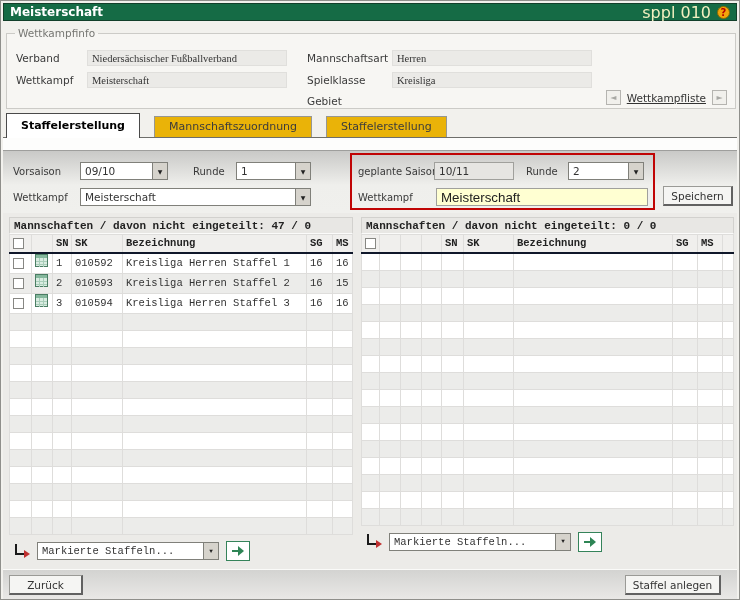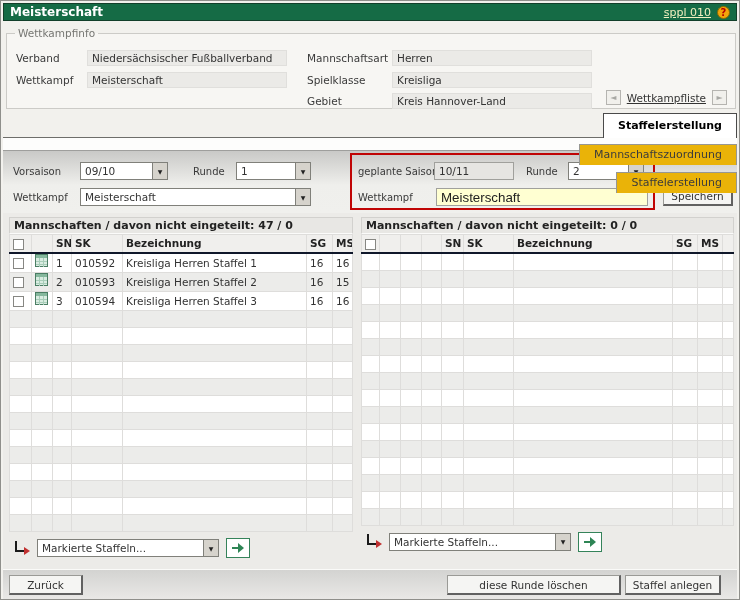--- a/index.html
+++ b/index.html
@@ -4,39 +4,39 @@
 <style>
   * { margin:0; padding:0; box-sizing:border-box; }
   html,body { width:740px; height:600px; overflow:hidden; }
   body { font-family:"DejaVu Sans","Liberation Sans",sans-serif; font-size:10.5px; color:#333; background:#fff; }
   .page { position:relative; width:740px; height:600px; background:#f2f1ed; border:1px solid #8f8f8b; }
 
   
   .titlebar { position:absolute; top:2px; left:2px; right:2px; height:18px; background:#156b45;
               border:1px solid #123f2a; display:flex; align-items:center; padding:0 6px; }
   .titlebar .title { flex:1; color:#fff; font-weight:bold; font-size:12px; }
-  .titlebar .code { color:#f3f0c0; font-size:11px; margin-right:6px;text-decoration:underline; }
+  .titlebar .code { color:#f3f0c0; font-size:16px; margin-right:6px; }
   .help-ic { width:13px; height:13px; border-radius:50%; background:#f2a40a; border:1px solid #8a6a00;
              color:#b40000; font-weight:bold; font-size:10px; line-height:12px; text-align:center; display:inline-block; }
 
   
   fieldset.info { position:absolute; top:26px; left:5px; width:730px; height:82px;
                   border:1px solid #cccbc7; background:#f7f6f3; }
   fieldset.info legend { color:#767672; font-size:10.5px; margin-left:8px; padding:0 3px; }
   .flabel { position:absolute; color:#3a3a3a; }
   .ffield { position:absolute; height:16px; line-height:15px; padding:0 4px; background:#ebeae7;
-            border:1px solid #e0dfdc; color:#333; white-space:nowrap; overflow:hidden; }
+            border:1px solid #e0dfdc; color:#333; white-space:nowrap; overflow:hidden;font-family:Liberation Serif, serif; }
   .wkl-nav { position:absolute; right:8px; top:51px; display:flex; align-items:center; gap:6px; }
   .nav-btn { width:15px; height:15px; background:#f1f0ec; border:1px solid #b5b4b0; color:#a8a8a4;
              font-size:8px; line-height:13px; text-align:center; cursor:default; }
   .wkl-link { color:#333; text-decoration:underline; cursor:pointer; }
 
   
   .tabs { position:absolute; top:112px; left:2px; right:2px; height:24px; padding-left:3px;
-          display:flex; align-items:flex-end; gap:7px;flex-direction:column; }
+          display:flex; align-items:flex-end; gap:14px; }
   .tab-divider { position:absolute; top:136px; left:2px; right:2px; height:1px; background:#6e6e6a; }
   .tab { height:21px; line-height:20px; padding:0 14px; background:#eab308; border:1px solid #979792;
          border-bottom:none; color:#3c3c3c; font-size:11px; cursor:pointer; position:relative; z-index:1; }
   .tab.active { height:25px; line-height:24px; background:#fff; border-color:#4a4a4a; font-weight:bold;
                 color:#000; margin-bottom:-1px; z-index:2; }
   .tab-contentstrip { position:absolute; top:137px; left:2px; right:2px; height:12px; background:#fdfdfc; }
 
   
   .filterbar { position:absolute; top:149px; left:2px; right:2px; height:63px;
                border-top:1px solid #9e9e9c; background:linear-gradient(180deg,#c9c9c7,#efefec 55%,#f0f0ed); }
@@ -50,21 +50,21 @@
               border:1px solid #a0a09c; }
   .redbox { position:absolute; left:347px; top:2px; width:305px; height:57px; border:2px solid #c00505; }
   .yellow-input { position:absolute; height:18px; line-height:16px; padding:0 4px; background:#ffffd2;
                   border:1px solid #a0a09c; color:#222; }
   .btn3d { background:#f5f5f3; border:1px solid #9a9a96; border-right:2px solid #616161;
            border-bottom:2px solid #616161; color:#333; font-size:10.5px;
            font-family:"DejaVu Sans","Liberation Sans",sans-serif; cursor:pointer; }
 
   
   .panelsregion { position:absolute; top:212px; left:2px; right:2px; height:356px; background:#ecebe8; }
-  .panel { position:absolute; top:4px; }
+  .panel { position:absolute; top:4px;font-family:Liberation Mono, monospace; }
   .panel-title { background:#e8e7e4; border:1px solid #d2d1ce; border-bottom:1px solid #fbfbfa;
                  font-weight:bold; font-size:11px; color:#222; height:17px; line-height:16px; padding:0 4px; }
   table.grid { border-collapse:collapse; table-layout:fixed; width:100%; background:#fff;
                border:1px solid #cfcfcc; }
   .grid td { border:1px solid #dedddb; height:17px; line-height:17px; padding:0 3px;
              overflow:hidden; white-space:nowrap; color:#333; font-size:10.5px; }
   .grid tr.alt td { background:#ececea; }
   .grid tr.head td { background:#f0efed; font-weight:bold; color:#222; border-bottom:2px solid #0f172a; }
   .cb { display:inline-block; width:11px; height:11px; background:#fff; border:1px solid #878783;
         vertical-align:middle; cursor:pointer; }
@@ -93,21 +93,20 @@
     <legend>Wettkampfinfo</legend>
     <span class="flabel" style="left:9px;top:13px">Verband</span>
     <span class="ffield" style="left:80px;top:11px;width:200px">Niedersächsischer Fußballverband</span>
     <span class="flabel" style="left:9px;top:35px">Wettkampf</span>
     <span class="ffield" style="left:80px;top:33px;width:200px">Meisterschaft</span>
     <span class="flabel" style="left:300px;top:13px">Mannschaftsart</span>
     <span class="ffield" style="left:385px;top:11px;width:200px">Herren</span>
     <span class="flabel" style="left:300px;top:35px">Spielklasse</span>
     <span class="ffield" style="left:385px;top:33px;width:200px">Kreisliga</span>
     <span class="flabel" style="left:300px;top:56px">Gebiet</span>
-    <span class="ffield" style="left:385px;top:54px;width:200px">Kreis Hannover-Land</span>
     <span class="wkl-nav">
       <span class="nav-btn">◄</span>
       <a class="wkl-link">Wettkampfliste</a>
       <span class="nav-btn">►</span>
     </span>
   </fieldset>
 
   <div class="tab-divider"></div>
   <div class="tabs">
     <span class="tab active">Staffelerstellung</span>
@@ -587,17 +586,16 @@
               <path d="M0 5h7" stroke="#2e8555" stroke-width="2"></path>
               <path d="M6 0l6 5-6 5z" fill="#2e8555"></path>
             </svg>
         </span>
       </div>
     </div>
   </div>
 
   <div class="bottombar">
     <button class="btn3d" style="left:6px;width:74px">Zurück</button>
-    <button class="btn3d" style="right:116px;width:174px">diese Runde löschen</button>
     <button class="btn3d" style="right:16px;width:96px">Staffel anlegen</button>
   </div>
 
 </div>
 
 </body></html>

